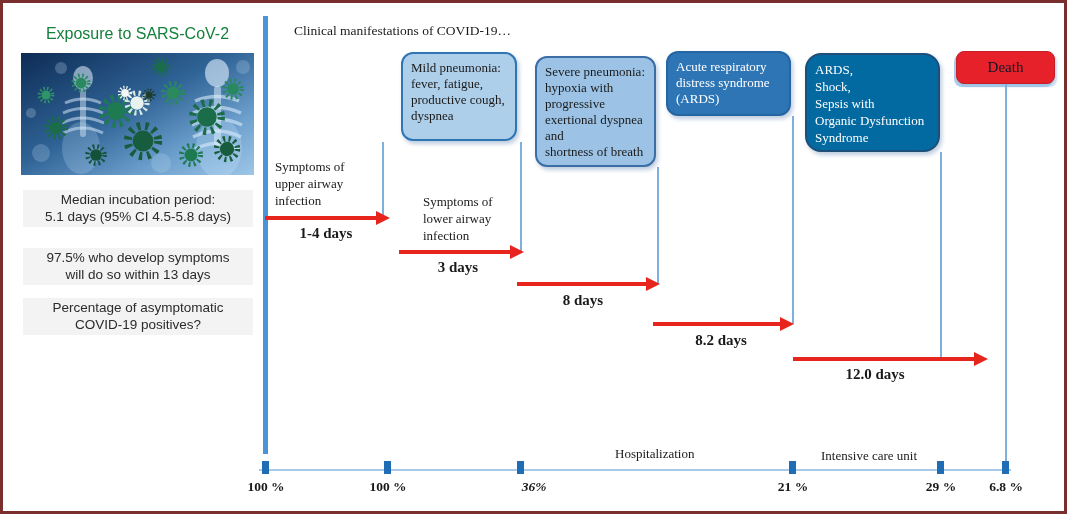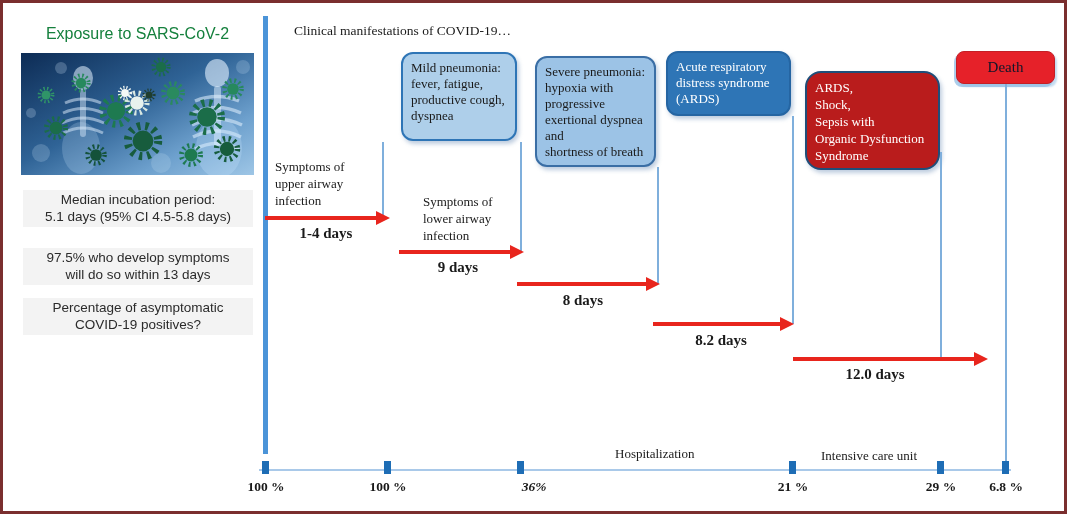--- a/index.html
+++ b/index.html
@@ -34,21 +34,21 @@
   
   .stage{
     box-sizing:border-box; border-radius:12px; border:2px solid #2e75b6;
     padding:6px 8px; font-size:13px; line-height:16px; white-space:pre-line;
     box-shadow:2px 3px 4px rgba(110,145,185,.45);
   }
   .s0{left:268px; top:52px;  width:121px; height:87px;  background:#d9e8f6;}
   .s1{left:398px; top:49px;  width:116px; height:89px;  background:#aecfea;}
   .s2{left:532px; top:53px;  width:121px; height:111px; background:#9cc3e6; border-color:#3a6ea5;}
   .s3{left:663px; top:48px;  width:125px; height:65px;  background:#2e75b6; border-color:#2565a2; color:#fff;}
-  .s4{left:802px; top:50px;  width:135px; height:99px;  background:#b91c1c; border-color:#1f4e79; color:#fff; border-radius:16px; line-height:17px;margin-top:18px;}
+  .s4{left:802px; top:50px;  width:135px; height:99px;  background:#0369a1; border-color:#1f4e79; color:#fff; border-radius:16px; line-height:17px;}
   .death{
     left:953px; top:48px; width:99px; height:33px; box-sizing:border-box;
     background:#e62129; border:1px solid #c41f26; border-radius:8px;
     color:#0f172a; font-size:15px; display:flex; align-items:center; justify-content:center;
     box-shadow:-2px 3px 0 rgba(146,189,228,.75), 2px 3px 2px rgba(146,189,228,.55);
   }
   
   .ann{font-size:13px; line-height:17px; white-space:pre-line;}
   .ann1{left:272px; top:155px;}
   .ann2{left:420px; top:190px;}
@@ -182,21 +182,21 @@
 lower airway
 infection</div>
 
   <div class="abs arrow a1"></div>
   <div class="abs arrow a2"></div>
   <div class="abs arrow a3"></div>
   <div class="abs arrow a4"></div>
   <div class="abs arrow a5"></div>
 
   <div class="abs days d1">1-4 days</div>
-  <div class="abs days d2">9 days</div>
+  <div class="abs days d2">3 days</div>
   <div class="abs days d3">8 days</div>
   <div class="abs days d4">8.2 days</div>
   <div class="abs days d5">12.0 days</div>
 
   <div class="abs phase p1">Hospitalization</div>
   <div class="abs phase p2">Intensive care unit</div>
 
   <div class="abs axis-line"></div>
   <div class="abs tick t0"></div>
   <div class="abs tick t1"></div>

